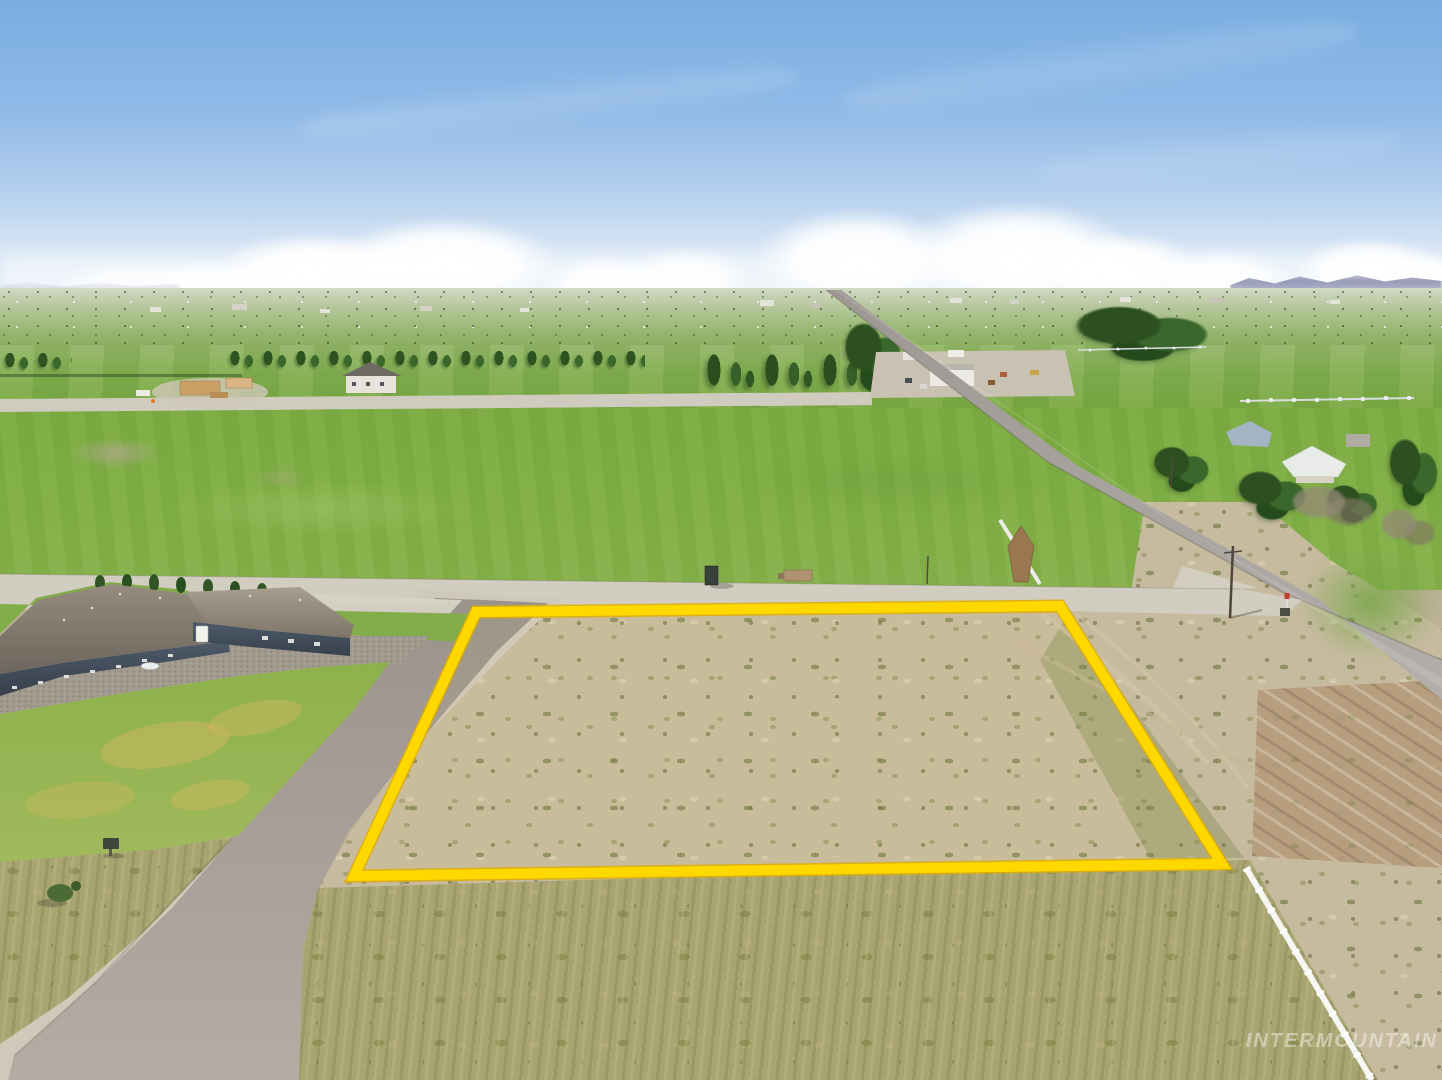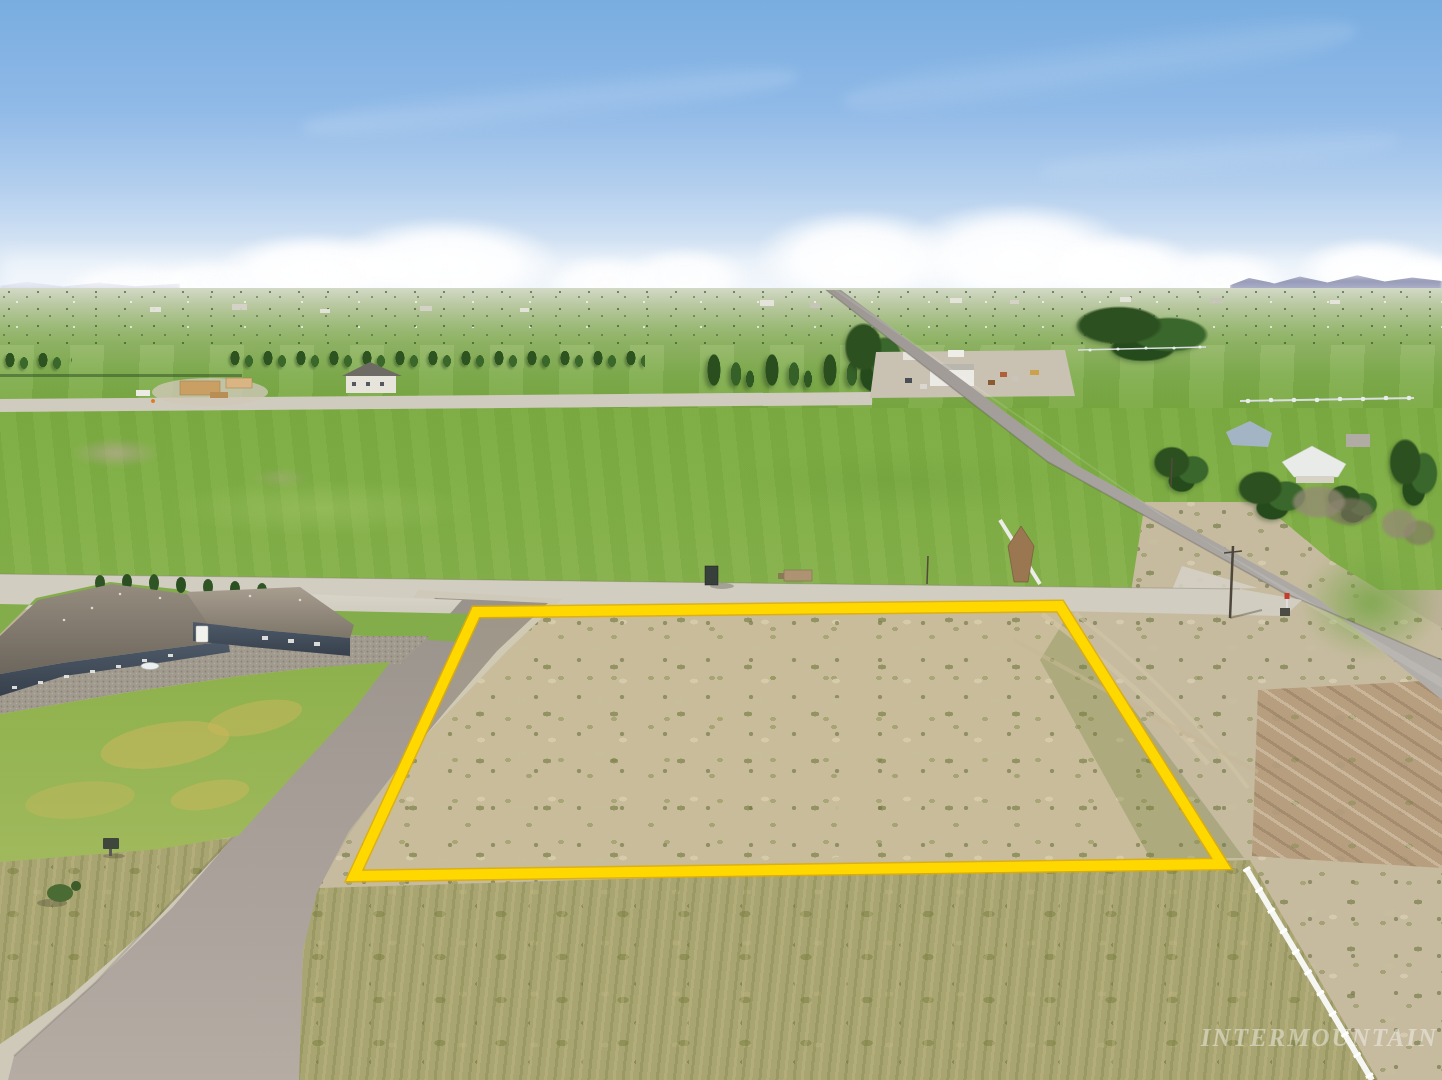--- a/index.html
+++ b/index.html
@@ -105,21 +105,21 @@
     clip-path:polygon(1258px 690px,1442px 680px,1442px 868px,1252px 856px);}
   .scrub-dense{top:0;left:0;width:1442px;height:1080px;background:rgba(110,125,60,.30);
     clip-path:polygon(1066px 618px,1244px 858px,1150px 858px,1040px 660px);}
 
   
   .scene-svg{position:absolute;top:0;left:0;}
 
   
   .watermark{right:4px;bottom:30px;text-align:right;font-style:italic;font-weight:bold;
     color:rgba(255,255,255,var(--wm-opacity,.42));line-height:1.02;}
-  .wm1{font-size:25px;letter-spacing:2px;font-family:Liberation Serif, serif;}
+  .wm1{font-size:20px;letter-spacing:2px;}
   .wm2{font-size:29px;letter-spacing:3px;padding-right:44px;margin-top:-2px;}
 </style>
 </head>
 <body>
 
 <div class="stage">
 
   <div class="abs sky"></div>
   <div class="abs cirrus" style="left:300px;top:78px;width:500px;height:48px;transform:rotate(-6deg);opacity:.5;"></div>
   <div class="abs cirrus" style="left:840px;top:36px;width:520px;height:60px;transform:rotate(-8deg);opacity:.45;"></div>

